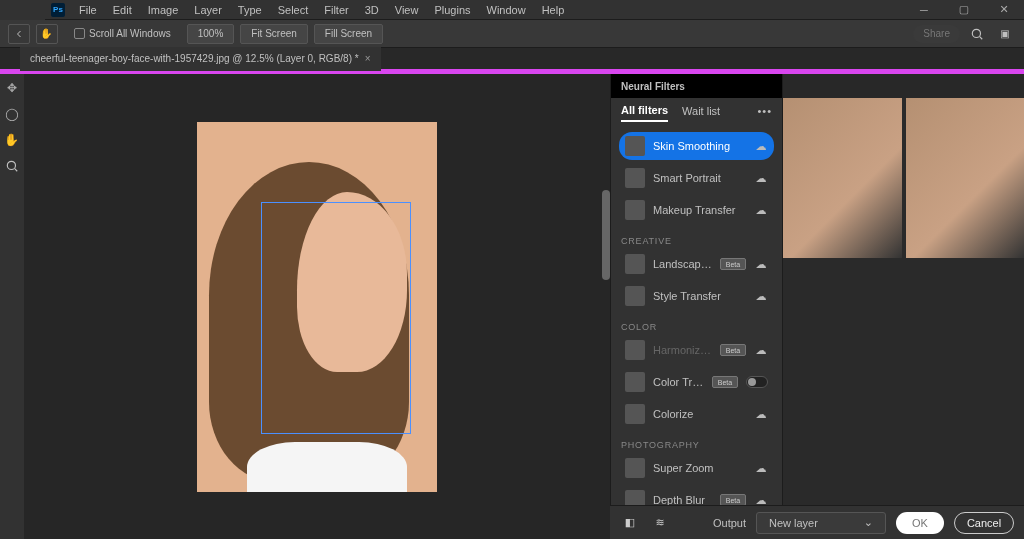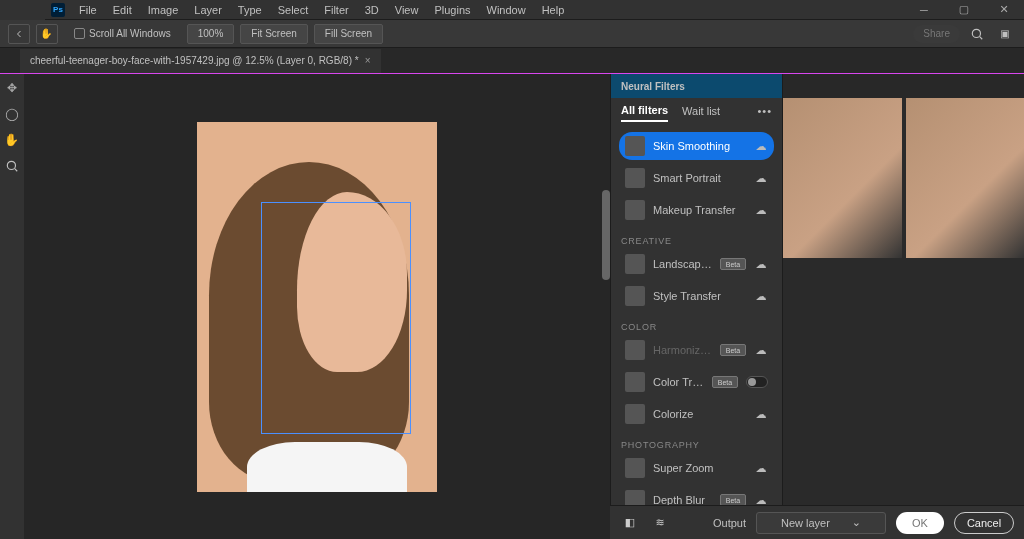--- a/index.html
+++ b/index.html
@@ -10,39 +10,39 @@
   .menubar span.item { padding:0 8px; cursor:pointer; line-height:20px; font-size:11px;}
   .winctrls { margin-left:auto; display:flex; }
   .winctrls div { width:40px; height:20px; display:flex; align-items:center; justify-content:center; color:#aaa; cursor:pointer;}
   
   .toolbar { height:28px; background:#383838; display:flex; align-items:center; padding:0 8px; gap:6px; border-bottom:1px solid #1c1c1c;}
   .tbtn { height:20px; padding:0 10px; background:#454545; border:1px solid #555; border-radius:2px; font-size:10px; display:flex; align-items:center; cursor:pointer;}
   .tbtn.icon { width:22px; padding:0; justify-content:center; background:transparent; border:1px solid #555;}
   .toolbar .spacer { flex:1; }
   .shareb { height:18px; padding:0 10px; background:#3a3a3a; border-radius:9px; font-size:10px; display:flex; align-items:center; color:#777;}
   
-  .doctab { height:26px; background:#282828; display:flex; align-items:center; border-bottom:1px solid #d946ef;}
+  .doctab { height:26px; background:#282828; display:flex; align-items:center; border-bottom:5px solid #d946ef;}
   .doctab .tab { background:#323232; padding:0 10px; height:24px; display:flex; align-items:center; font-size:10px; gap:6px; margin-left:20px;}
   .doctab .tab .x { color:#999; cursor:pointer;}
   
   .workarea { position:absolute; top:74px; left:0; right:0; bottom:0; display:flex; }
   .lefttools { width:24px; background:#323232; display:flex; flex-direction:column; align-items:center; padding-top:4px; gap:6px;}
   .lefttools div { width:20px; height:20px; display:flex; align-items:center; justify-content:center; color:#aaa; cursor:pointer; font-size:12px;}
   .canvaswrap { flex:1; background:#262626; position:relative; display:flex; align-items:center; justify-content:center; overflow:hidden;}
   .canvas { width:240px; height:370px; background:#e3b28e; position:relative;}
   .facebox { position:absolute; top:80px; left:64px; width:150px; height:232px; border:1px solid #4a90ff; }
   .face-silhouette { position:absolute; inset:0; }
   .hair { position:absolute; top:40px; left:12px; width:200px; height:320px; background:#6b4b30; border-radius:60% 60% 40% 40% / 50% 50% 30% 30%; }
   .skin { position:absolute; top:70px; left:100px; width:110px; height:180px; background:#e8b999; border-radius:50% 60% 50% 40% / 60% 50% 50% 40%; }
   .shirtstrap { position:absolute; bottom:0; left:50px; width:160px; height:50px; background:#f5f5f5; border-radius:30% 30% 0 0 / 50% 50% 0 0; }
   .vscroll { position:absolute; right:0; top:25%; width:8px; height:90px; background:#666; border-radius:4px;}
   
   .rightpanes { display:flex; }
   .filterspanel { width:172px; background:#323232; border-left:1px solid #1c1c1c; display:flex; flex-direction:column;}
-  .nfhdr { height:24px; background:#0c4a6e; display:flex; align-items:center; padding:0 10px; font-size:10px; font-weight:600;}
+  .nfhdr { height:24px; background:#000000; display:flex; align-items:center; padding:0 10px; font-size:10px; font-weight:600;}
   .nftabs { height:30px; display:flex; align-items:center; padding:0 10px; gap:14px; font-size:11px;}
   .nftabs span { padding-bottom:4px; cursor:pointer;}
   .nftabs span.active { border-bottom:2px solid #fff; color:#fff; font-weight:600;}
   .nftabs .more { margin-left:auto; letter-spacing:1px; cursor:pointer;}
   .flist { flex:1; overflow-y:auto; padding:4px 8px 40px 8px;}
   .fgroup-h { font-size:9px; letter-spacing:0.8px; color:#888; padding:8px 0 4px 2px;}
   .frow { display:flex; align-items:center; height:28px; padding:0 6px; gap:8px; border-radius:13px; margin-bottom:4px; cursor:pointer;}
   .frow.active { background:#1473e6; color:#fff;}
   .frow .thumb { width:20px; height:20px; background:#555; border-radius:2px; display:flex; align-items:center; justify-content:center; font-size:10px;}
   .frow .label { flex:1; font-size:11px; white-space:nowrap; overflow:hidden; text-overflow:ellipsis;}
@@ -58,21 +58,21 @@
   .previewimgs .pimg { flex:1; height:160px; background:linear-gradient(135deg,#b59072,#c9a184 60%, #333 100%); position:relative;}
   .desc { padding:8px 12px; font-size:10px; font-style:italic; color:#aaa; line-height:1.4;}
   .dlwrap { flex:1; display:flex; flex-direction:column; align-items:center; justify-content:center; gap:10px;}
   .dlicon { width:36px; height:36px; color:#ccc;}
   .dlsize { font-size:11px;}
   .dlbtn { background:#1473e6; color:#fff; border:none; border-radius:14px; padding:6px 18px; font-size:12px; cursor:pointer;}
   
   .bottombar { position:absolute; bottom:0; left:0; right:0; height:34px; background:#323232; border-top:1px solid #1c1c1c; display:flex; align-items:center; padding:0 10px; gap:10px;}
   .bottombar .bicon { width:20px; height:20px; display:flex; align-items:center; justify-content:center; color:#ccc; cursor:pointer;}
   .bottombar .blabel { font-size:11px; margin-left:auto;}
-  .bottombar .selectbox { width:130px; height:22px; background:#3a3a3a; border:1px solid #555; border-radius:3px; display:flex; align-items:center; padding:0 24px; font-size:11px; justify-content:space-between; cursor:pointer;}
+  .bottombar .selectbox { width:130px; height:22px; background:#3a3a3a; border:1px solid #555; border-radius:3px; display:flex; align-items:center; padding:0 12px; font-size:11px; justify-content:space-between; cursor:pointer;}
   .bottombar .okbtn { width:48px; height:22px; background:#ffffff; color:#777; border-radius:11px; display:flex; align-items:center; justify-content:center; font-size:11px; cursor:default;}
   .bottombar .cancelbtn { width:60px; height:22px; border:1px solid #ccc; border-radius:11px; display:flex; align-items:center; justify-content:center; font-size:11px; cursor:pointer; color:#eee;}
   .checkbox { width:11px; height:11px; border:1px solid #888; border-radius:2px; display:inline-block; margin-right:4px; vertical-align:middle;}
   svg { display:block; }
 </style>
 </head>
 <body>
 
 <div class="menubar">
   <div class="logo">Ps</div>

